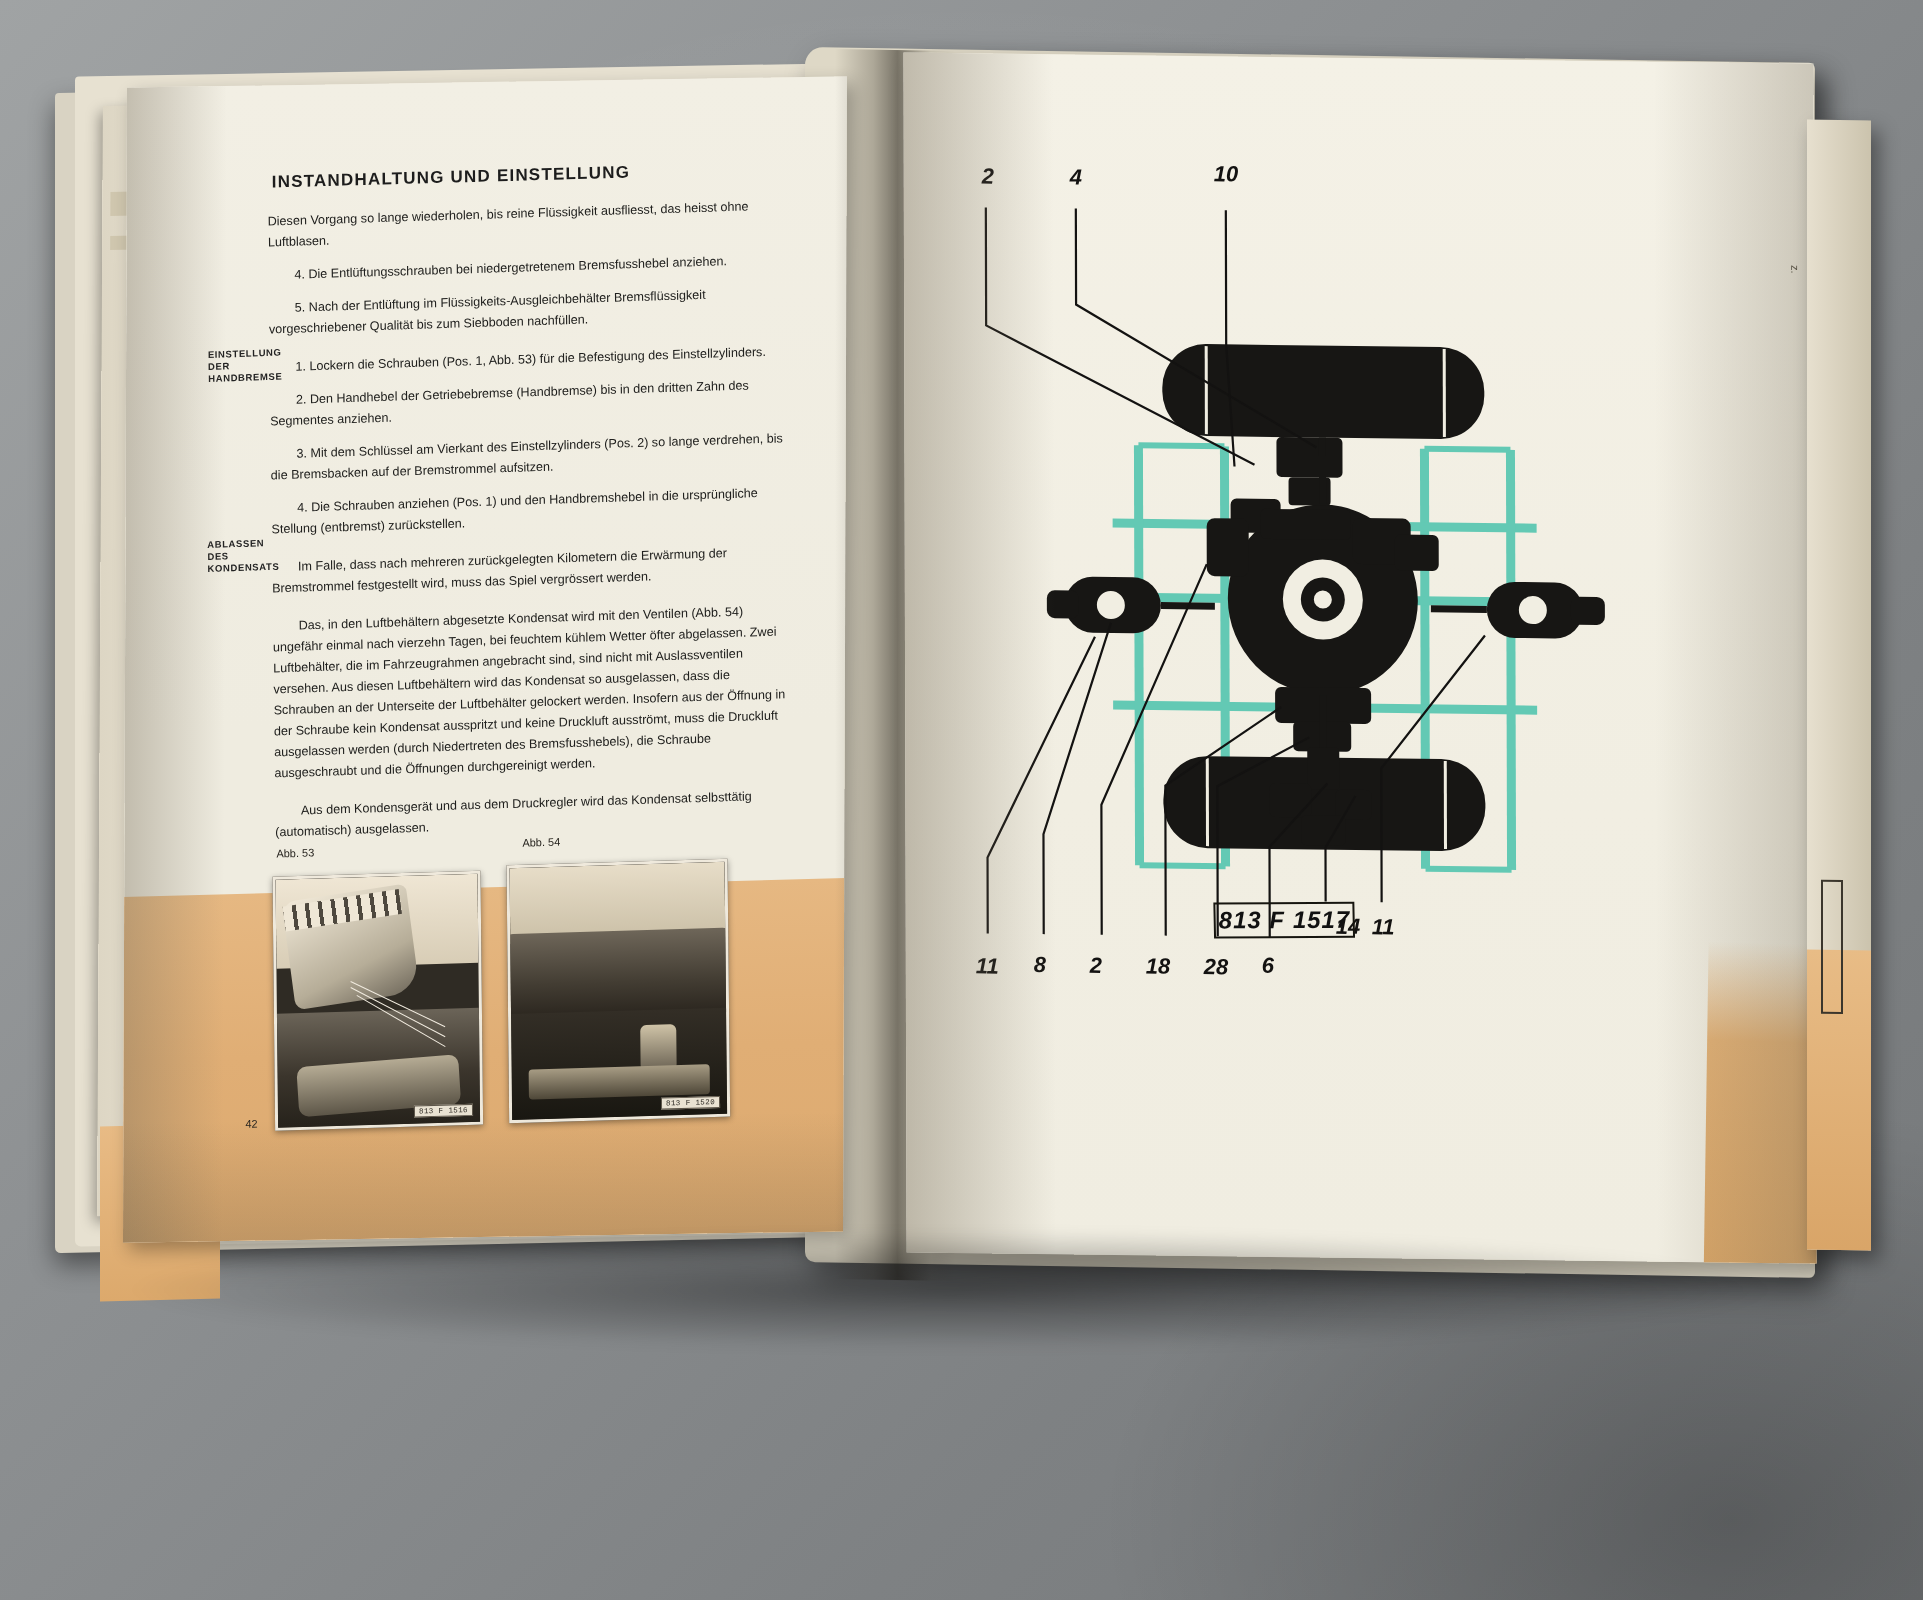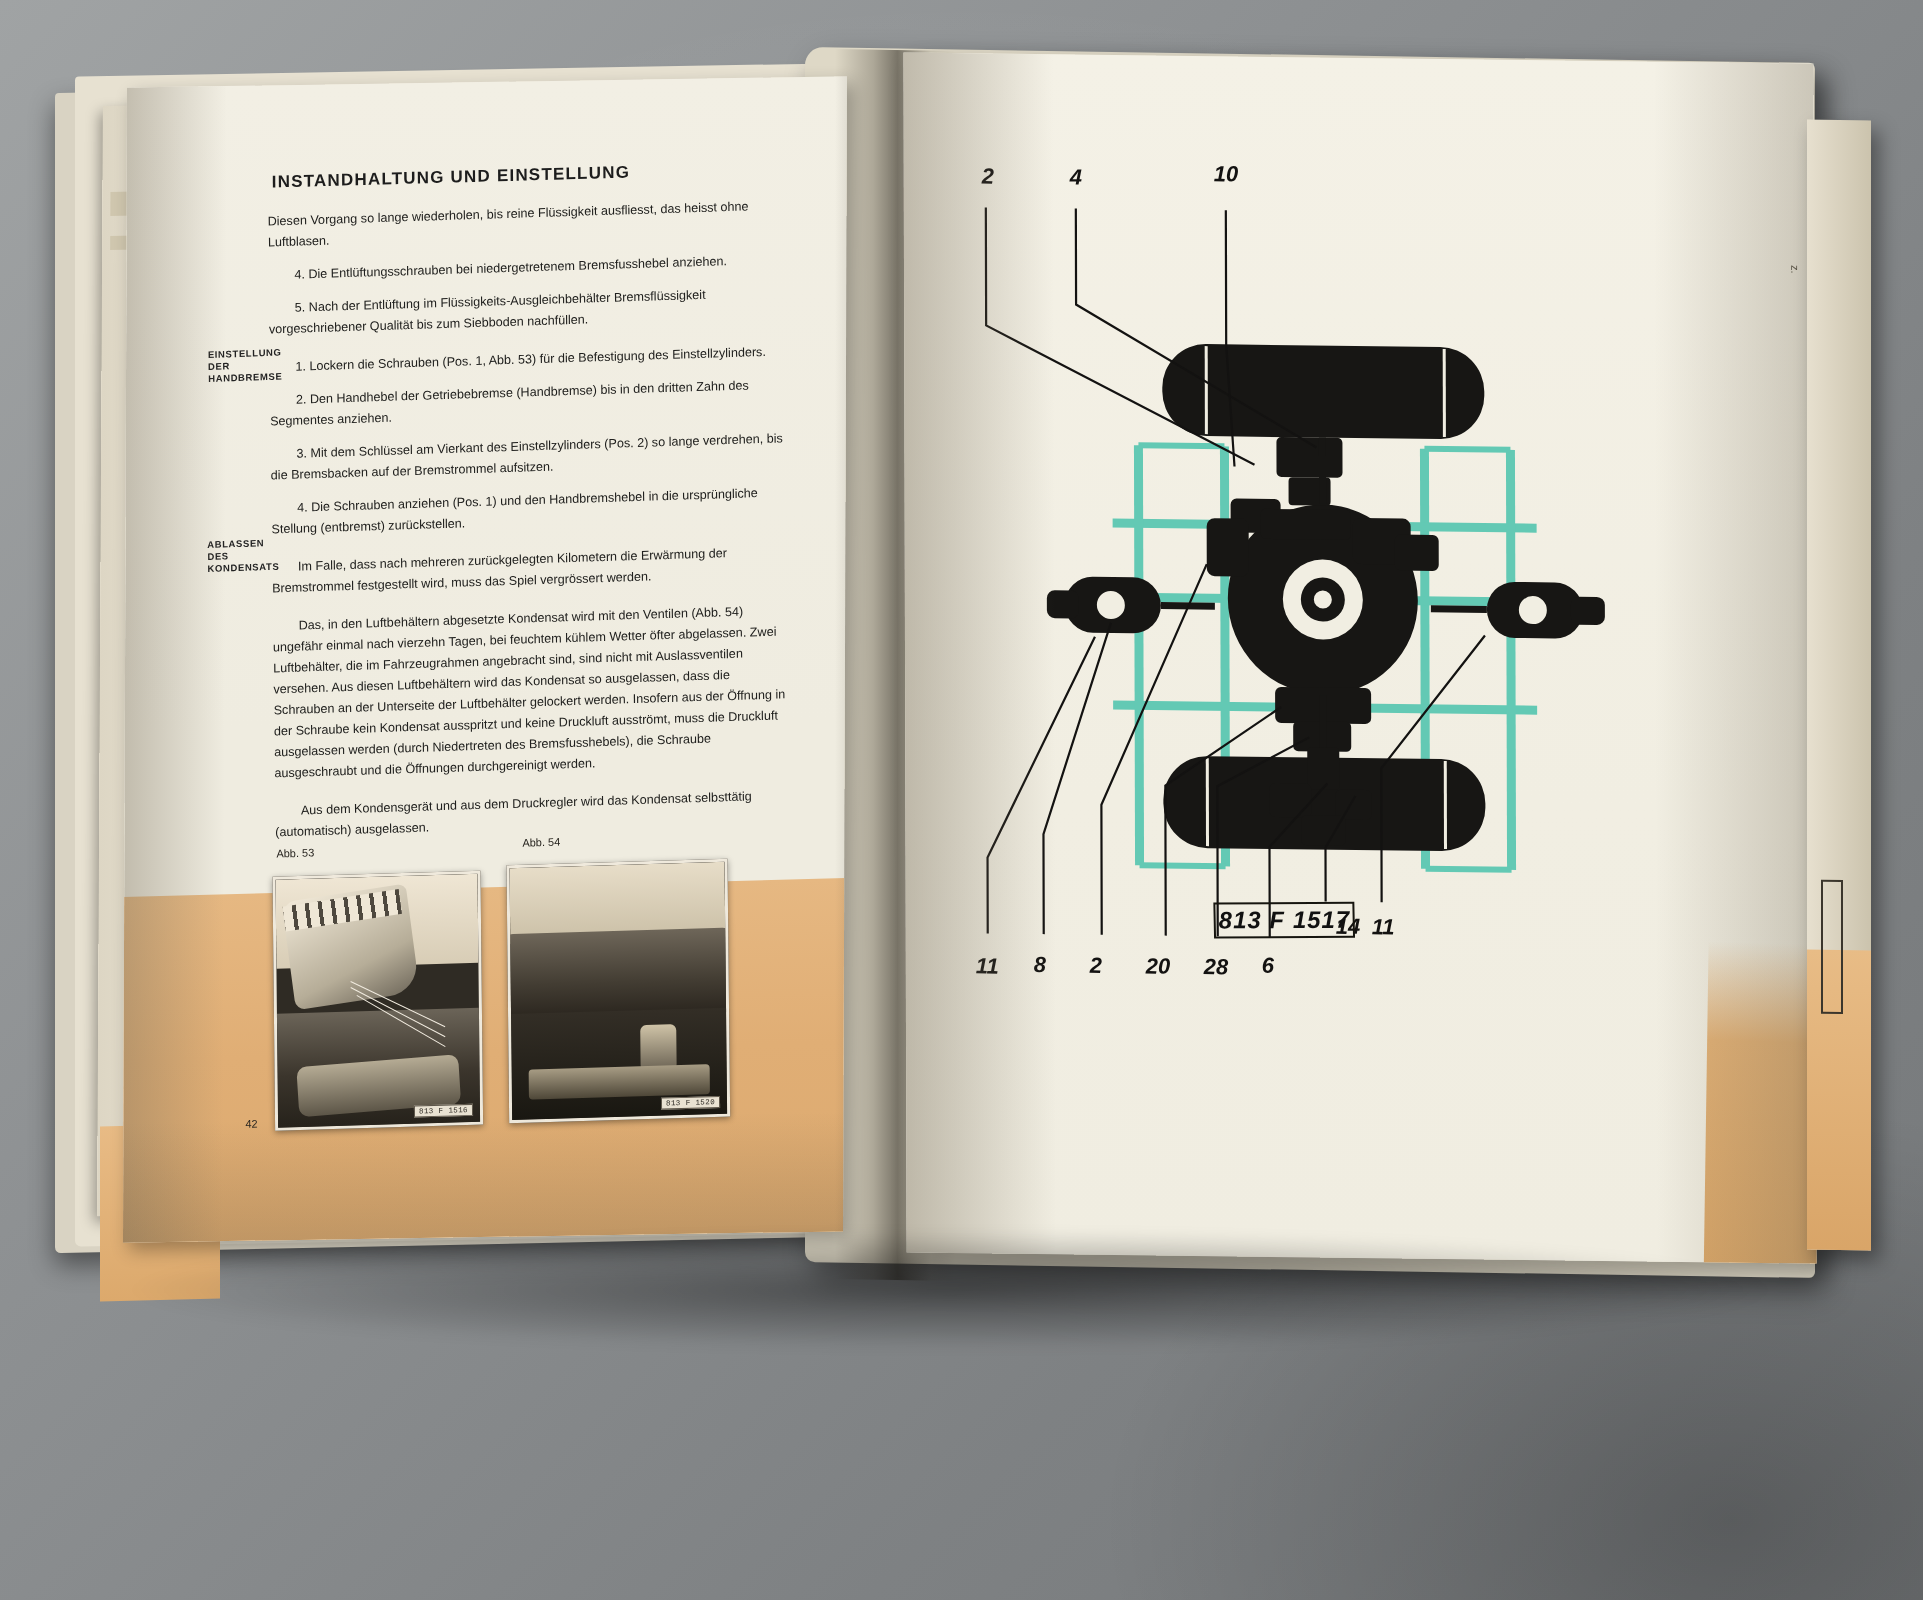--- a/index.html
+++ b/index.html
@@ -521,21 +521,21 @@
         </svg>
       </div>
 
       <div class="callout" style="left:78px;  top:110px;">2</div>
       <div class="callout" style="left:166px; top:110px;">4</div>
       <div class="callout" style="left:310px; top:105px;text-align:right;">10</div>
 
       <div class="callout" style="left:70px;  top:900px;">11</div>
       <div class="callout" style="left:128px; top:898px;">8</div>
       <div class="callout" style="left:184px; top:898px;">2</div>
-      <div class="callout" style="left:240px; top:898px;">20</div>
+      <div class="callout" style="left:240px; top:898px;">18</div>
       <div class="callout" style="left:298px; top:898px;">28</div>
       <div class="callout" style="left:356px; top:896px;">6</div>
 
       <div class="callout" style="left:430px; top:856px;">14</div>
       <div class="callout" style="left:466px; top:856px;">11</div>
 
       <div class="plate-code">813 F 1517</div>
 
       <div class="edge-mark">z.</div>
 

